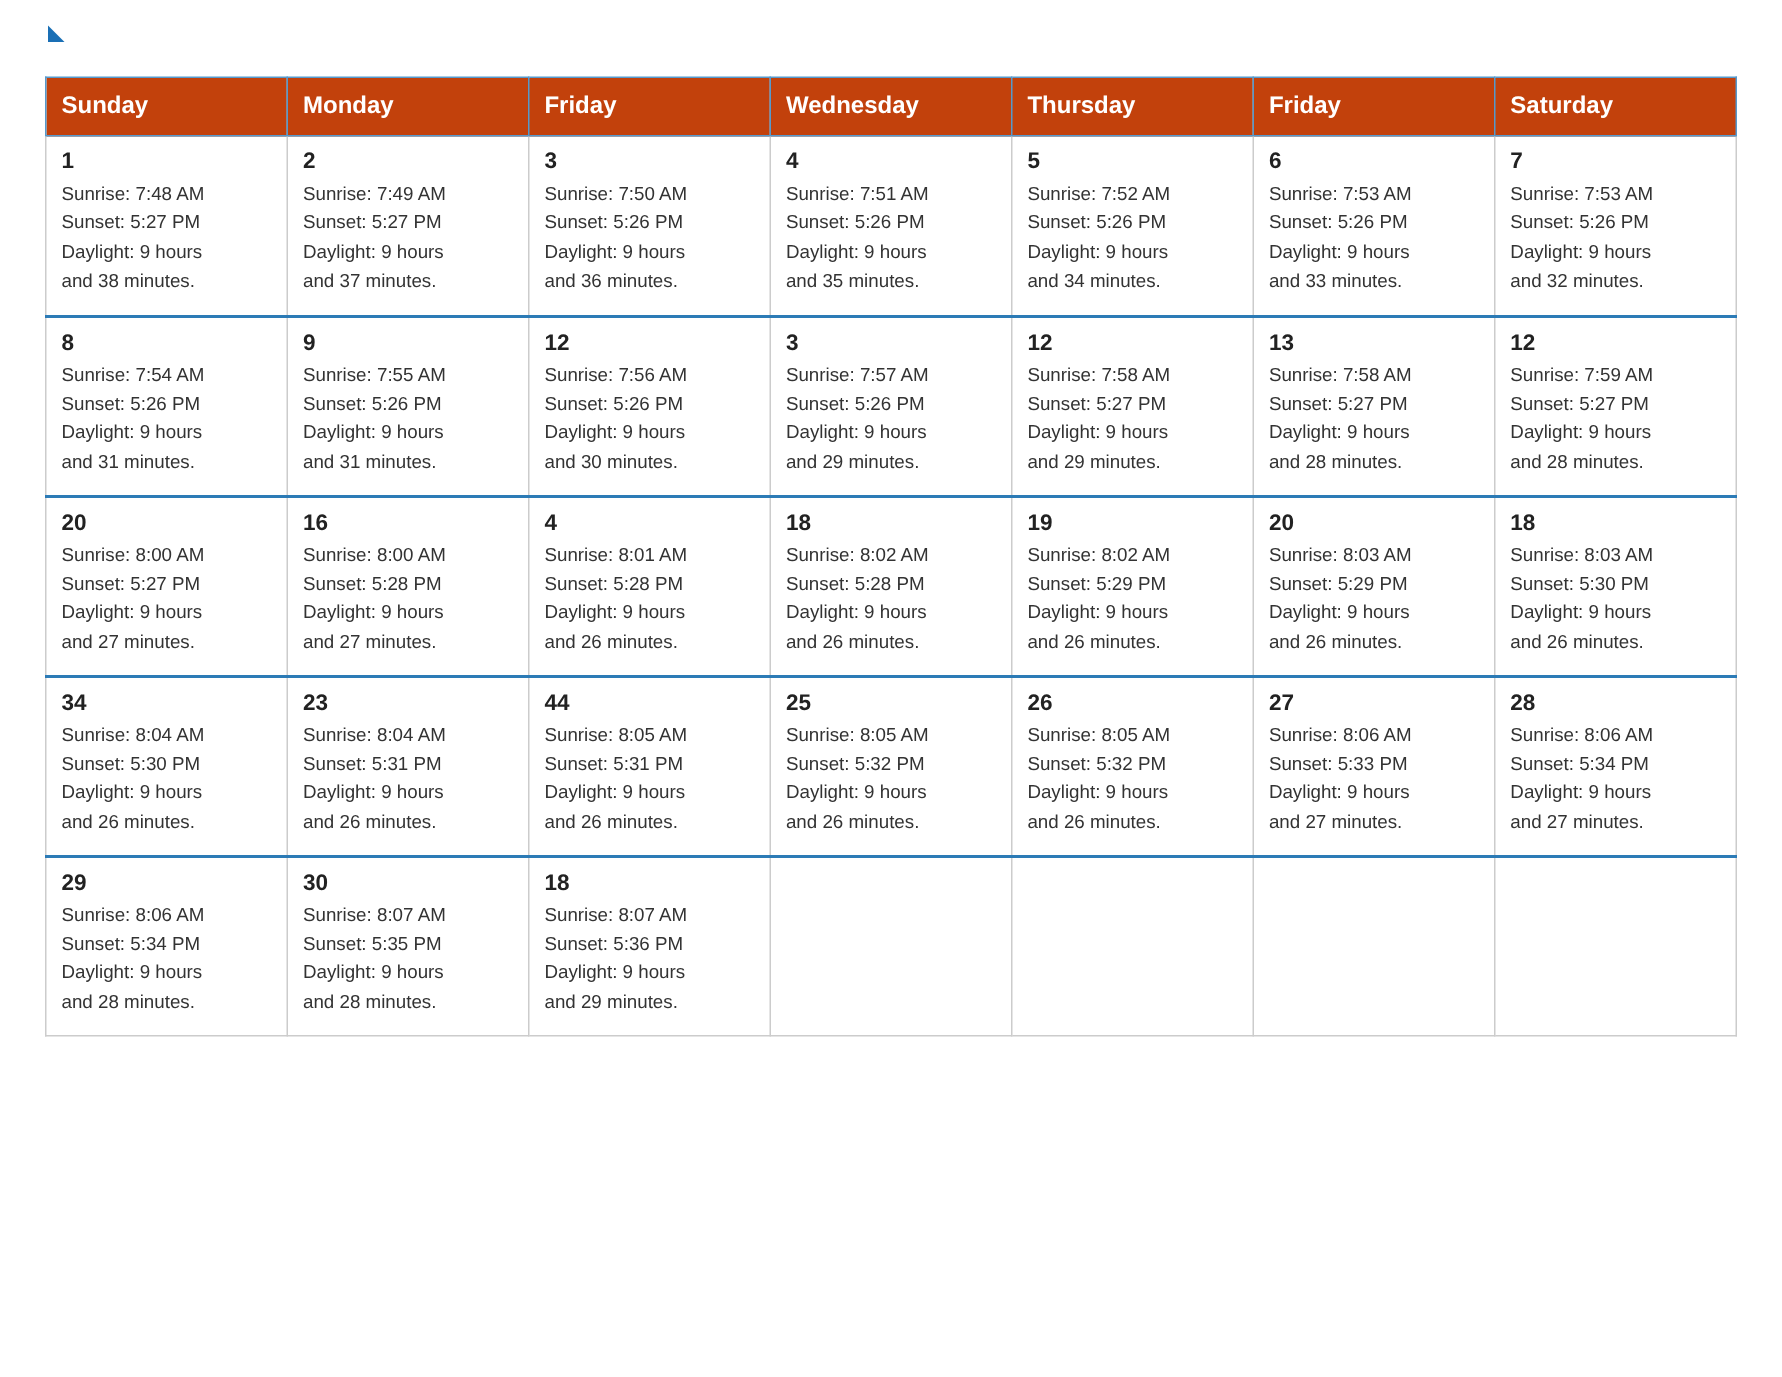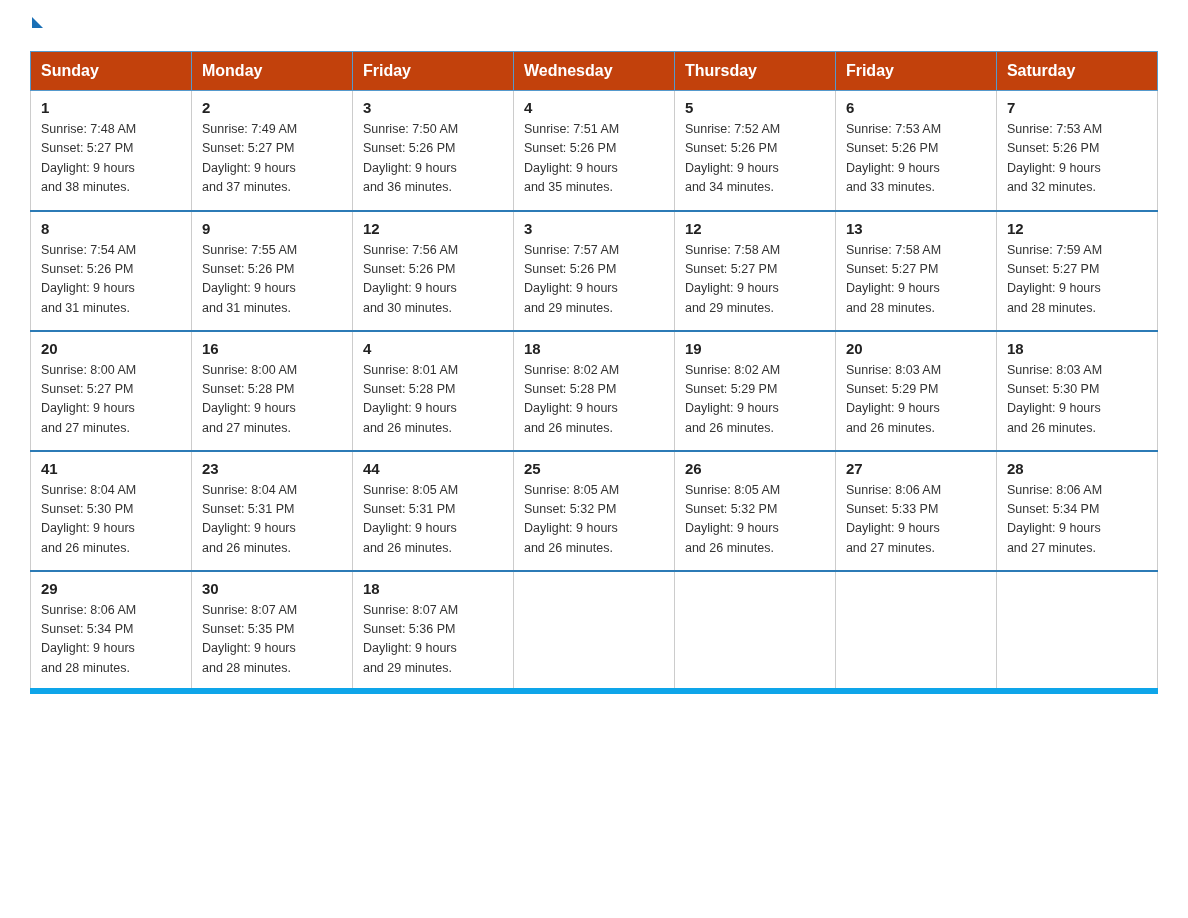--- a/index.html
+++ b/index.html
@@ -100,21 +100,21 @@
       line-height: 1.55;
       color: #333;
     }
     .empty-cell {
       background: #fff;
     }
     tbody tr {
       border-bottom: 2px solid #2c7bb6;
     }
     tbody tr:last-child {
-      border-bottom: 6px solid #0ea5e9;
+      border-bottom: 1px solid #0ea5e9;
     }
   </style>
 </head>
 <body>
 
 <div class="header-row">
   <div class="logo-wrapper">
     <div class="logo-line1">
       <span class="logo-text"></span>
       <span class="logo-triangle"></span>
@@ -225,21 +225,21 @@
         <span class="day-number">20</span>
         <span class="day-info">Sunrise: 8:03 AM<br>Sunset: 5:29 PM<br>Daylight: 9 hours<br>and 26 minutes.</span>
       </td>
         <td>
         <span class="day-number">18</span>
         <span class="day-info">Sunrise: 8:03 AM<br>Sunset: 5:30 PM<br>Daylight: 9 hours<br>and 26 minutes.</span>
       </td>
       </tr>
       <tr>
         <td>
-        <span class="day-number">41</span>
+        <span class="day-number">34</span>
         <span class="day-info">Sunrise: 8:04 AM<br>Sunset: 5:30 PM<br>Daylight: 9 hours<br>and 26 minutes.</span>
       </td>
         <td>
         <span class="day-number">23</span>
         <span class="day-info">Sunrise: 8:04 AM<br>Sunset: 5:31 PM<br>Daylight: 9 hours<br>and 26 minutes.</span>
       </td>
         <td>
         <span class="day-number">44</span>
         <span class="day-info">Sunrise: 8:05 AM<br>Sunset: 5:31 PM<br>Daylight: 9 hours<br>and 26 minutes.</span>
       </td>

